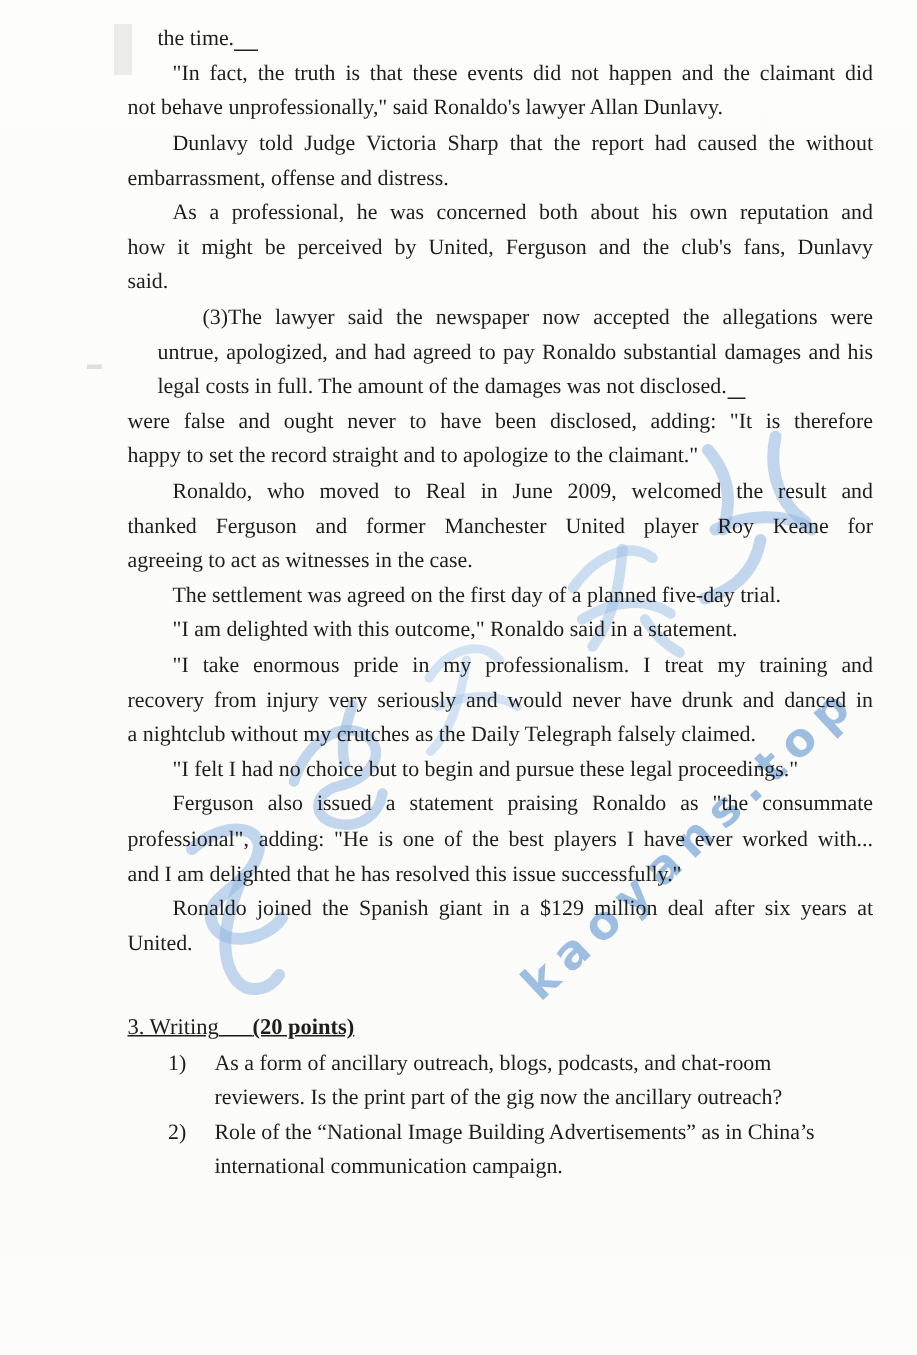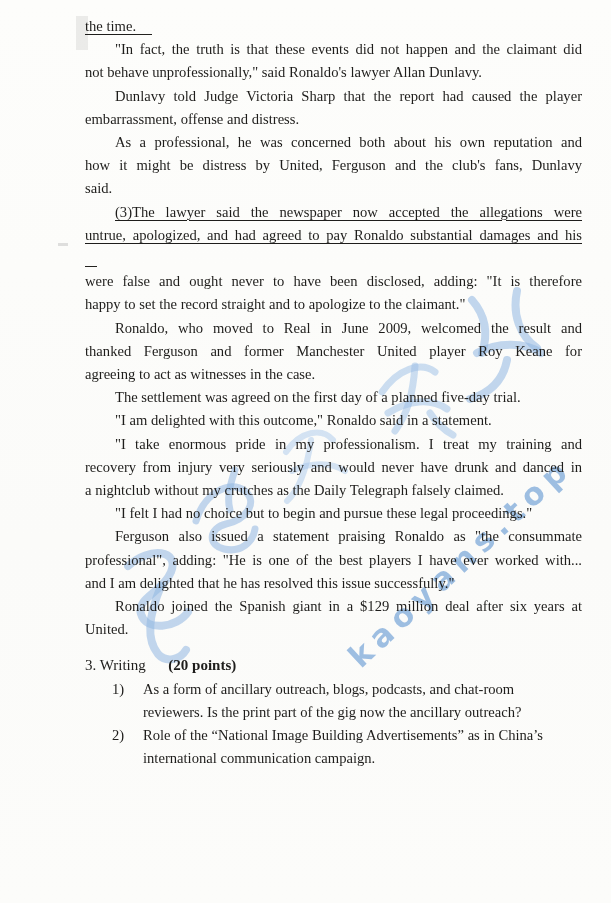--- a/index.html
+++ b/index.html
@@ -15,23 +15,23 @@
     position:absolute;left:85px;top:15px;width:497px;
   }
   .block{margin:0;}
   .line{
     font-size:14.6px;line-height:23.2px;text-align:left;
     white-space:normal;
   }
   .line.just{text-align:justify;text-align-last:justify;}
   .line.indent{padding-left:30px;}
   .line.ul{
-    text-decoration:underline;
     text-decoration-thickness:1.3px;
     text-underline-offset:3px;
+    margin-left:20px;
   }
   .tail{
     display:inline-block;height:2px;vertical-align:-4px;
     border-bottom:1.3px solid #23221f;
   }
   .block.heading .line{white-space:pre-wrap;font-size:15px;}
   .block.list{position:relative;padding-left:58px;}
   .block.list .marker{
     position:absolute;left:27px;top:0;
     font-size:14.6px;line-height:23.2px;
@@ -94,32 +94,32 @@
 
   <div class="doc-body">
       <div class="block para">
         <div class="line ul"><span>the time.</span><span class="tail" style="width: 16px;"></span></div>
       </div>
       <div class="block para">
         <div class="line just indent"><span>"In fact, the truth is that these events did not happen and the claimant did</span></div>
         <div class="line"><span>not behave unprofessionally," said Ronaldo's lawyer Allan Dunlavy.</span></div>
       </div>
       <div class="block para">
-        <div class="line just indent"><span>Dunlavy told Judge Victoria Sharp that the report had caused the player</span></div>
+        <div class="line just indent"><span>Dunlavy told Judge Victoria Sharp that the report had caused the without</span></div>
         <div class="line"><span>embarrassment, offense and distress.</span></div>
       </div>
       <div class="block para">
         <div class="line just indent"><span>As a professional, he was concerned both about his own reputation and</span></div>
-        <div class="line just"><span>how it might be distress by United, Ferguson and the club's fans, Dunlavy</span></div>
+        <div class="line just"><span>how it might be perceived by United, Ferguson and the club's fans, Dunlavy</span></div>
         <div class="line"><span>said.</span></div>
       </div>
       <div class="block para">
         <div class="line just ul indent"><span>(3)The lawyer said the newspaper now accepted the allegations were</span></div>
         <div class="line just ul"><span>untrue, apologized, and had agreed to pay Ronaldo substantial damages and his</span></div>
-        <div class="line ul"><span class="tail" style="width: 12px;"></span></div>
+        <div class="line ul"><span>legal costs in full. The amount of the damages was not disclosed.</span><span class="tail" style="width: 12px;"></span></div>
       </div>
       <div class="block para">
         <div class="line just"><span>were false and ought never to have been disclosed, adding: "It is therefore</span></div>
         <div class="line"><span>happy to set the record straight and to apologize to the claimant."</span></div>
       </div>
       <div class="block para">
         <div class="line just indent"><span>Ronaldo, who moved to Real in June 2009, welcomed the result and</span></div>
         <div class="line just"><span>thanked Ferguson and former Manchester United player Roy Keane for</span></div>
         <div class="line"><span>agreeing to act as witnesses in the case.</span></div>
       </div>
@@ -139,21 +139,21 @@
       </div>
       <div class="block para">
         <div class="line just indent"><span>Ferguson also issued a statement praising Ronaldo as "the consummate</span></div>
         <div class="line just"><span>professional", adding: "He is one of the best players I have ever worked with...</span></div>
         <div class="line"><span>and I am delighted that he has resolved this issue successfully."</span></div>
       </div>
       <div class="block para">
         <div class="line just indent"><span>Ronaldo joined the Spanish giant in a $129 million deal after six years at</span></div>
         <div class="line"><span>United.</span></div>
       </div>
-      <div class="block heading" style="margin-top: 13px;">
+      <div class="block heading" style="margin-top: 33px; text-decoration: underline;">
         <div class="line"><span>3. Writing</span><span>      </span><span class="bold">(20 points)</span></div>
       </div>
       <div class="block list">
         <span class="marker">1)</span>
         <div class="line"><span>As a form of ancillary outreach, blogs, podcasts, and chat-room</span></div>
         <div class="line"><span>reviewers. Is the print part of the gig now the ancillary outreach?</span></div>
       </div>
       <div class="block list">
         <span class="marker">2)</span>
         <div class="line"><span>Role of the “National Image Building Advertisements” as in China’s</span></div>

